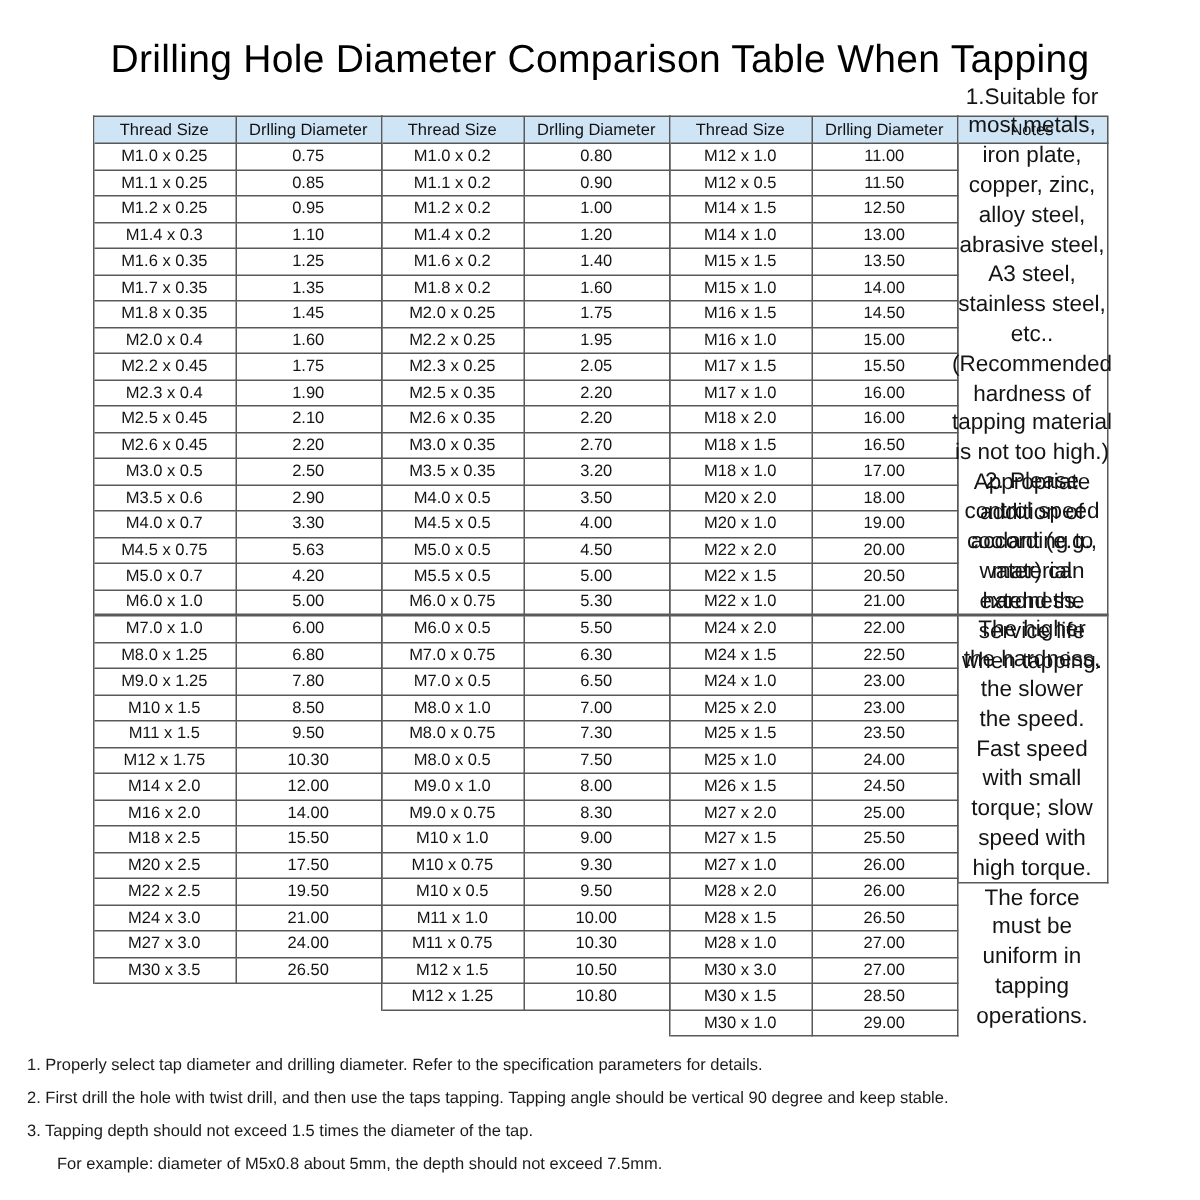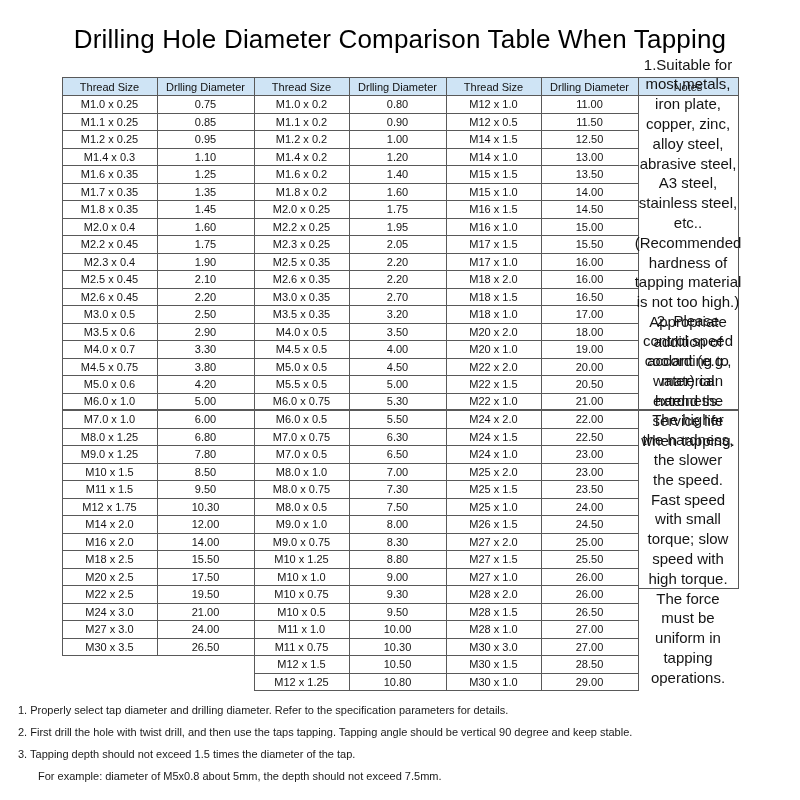--- a/index.html
+++ b/index.html
@@ -131,25 +131,25 @@
             <div class="cell drill">2.90</div>
           </div>
 
           <div class="trow">
             <div class="cell thread">M4.0 x 0.7</div>
             <div class="cell drill">3.30</div>
           </div>
 
           <div class="trow">
             <div class="cell thread">M4.5 x 0.75</div>
-            <div class="cell drill">3.80</div>
-          </div>
-
-          <div class="trow">
-            <div class="cell thread">M5.0 x 0.6</div>
+            <div class="cell drill">5.63</div>
+          </div>
+
+          <div class="trow">
+            <div class="cell thread">M5.0 x 0.7</div>
             <div class="cell drill">4.20</div>
           </div>
 
           <div class="trow">
             <div class="cell thread">M6.0 x 1.0</div>
             <div class="cell drill">5.00</div>
           </div>
 
           <div class="trow">
             <div class="cell thread">M7.0 x 1.0</div>
@@ -354,24 +354,20 @@
           <div class="trow">
             <div class="cell thread">M9.0 x 1.0</div>
             <div class="cell drill">8.00</div>
           </div>
 
           <div class="trow">
             <div class="cell thread">M9.0 x 0.75</div>
             <div class="cell drill">8.30</div>
           </div>
 
-          <div class="trow">
-            <div class="cell thread">M10 x 1.25</div>
-            <div class="cell drill">8.80</div>
-          </div>
 
           <div class="trow">
             <div class="cell thread">M10 x 1.0</div>
             <div class="cell drill">9.00</div>
           </div>
 
           <div class="trow">
             <div class="cell thread">M10 x 0.75</div>
             <div class="cell drill">9.30</div>
           </div>

